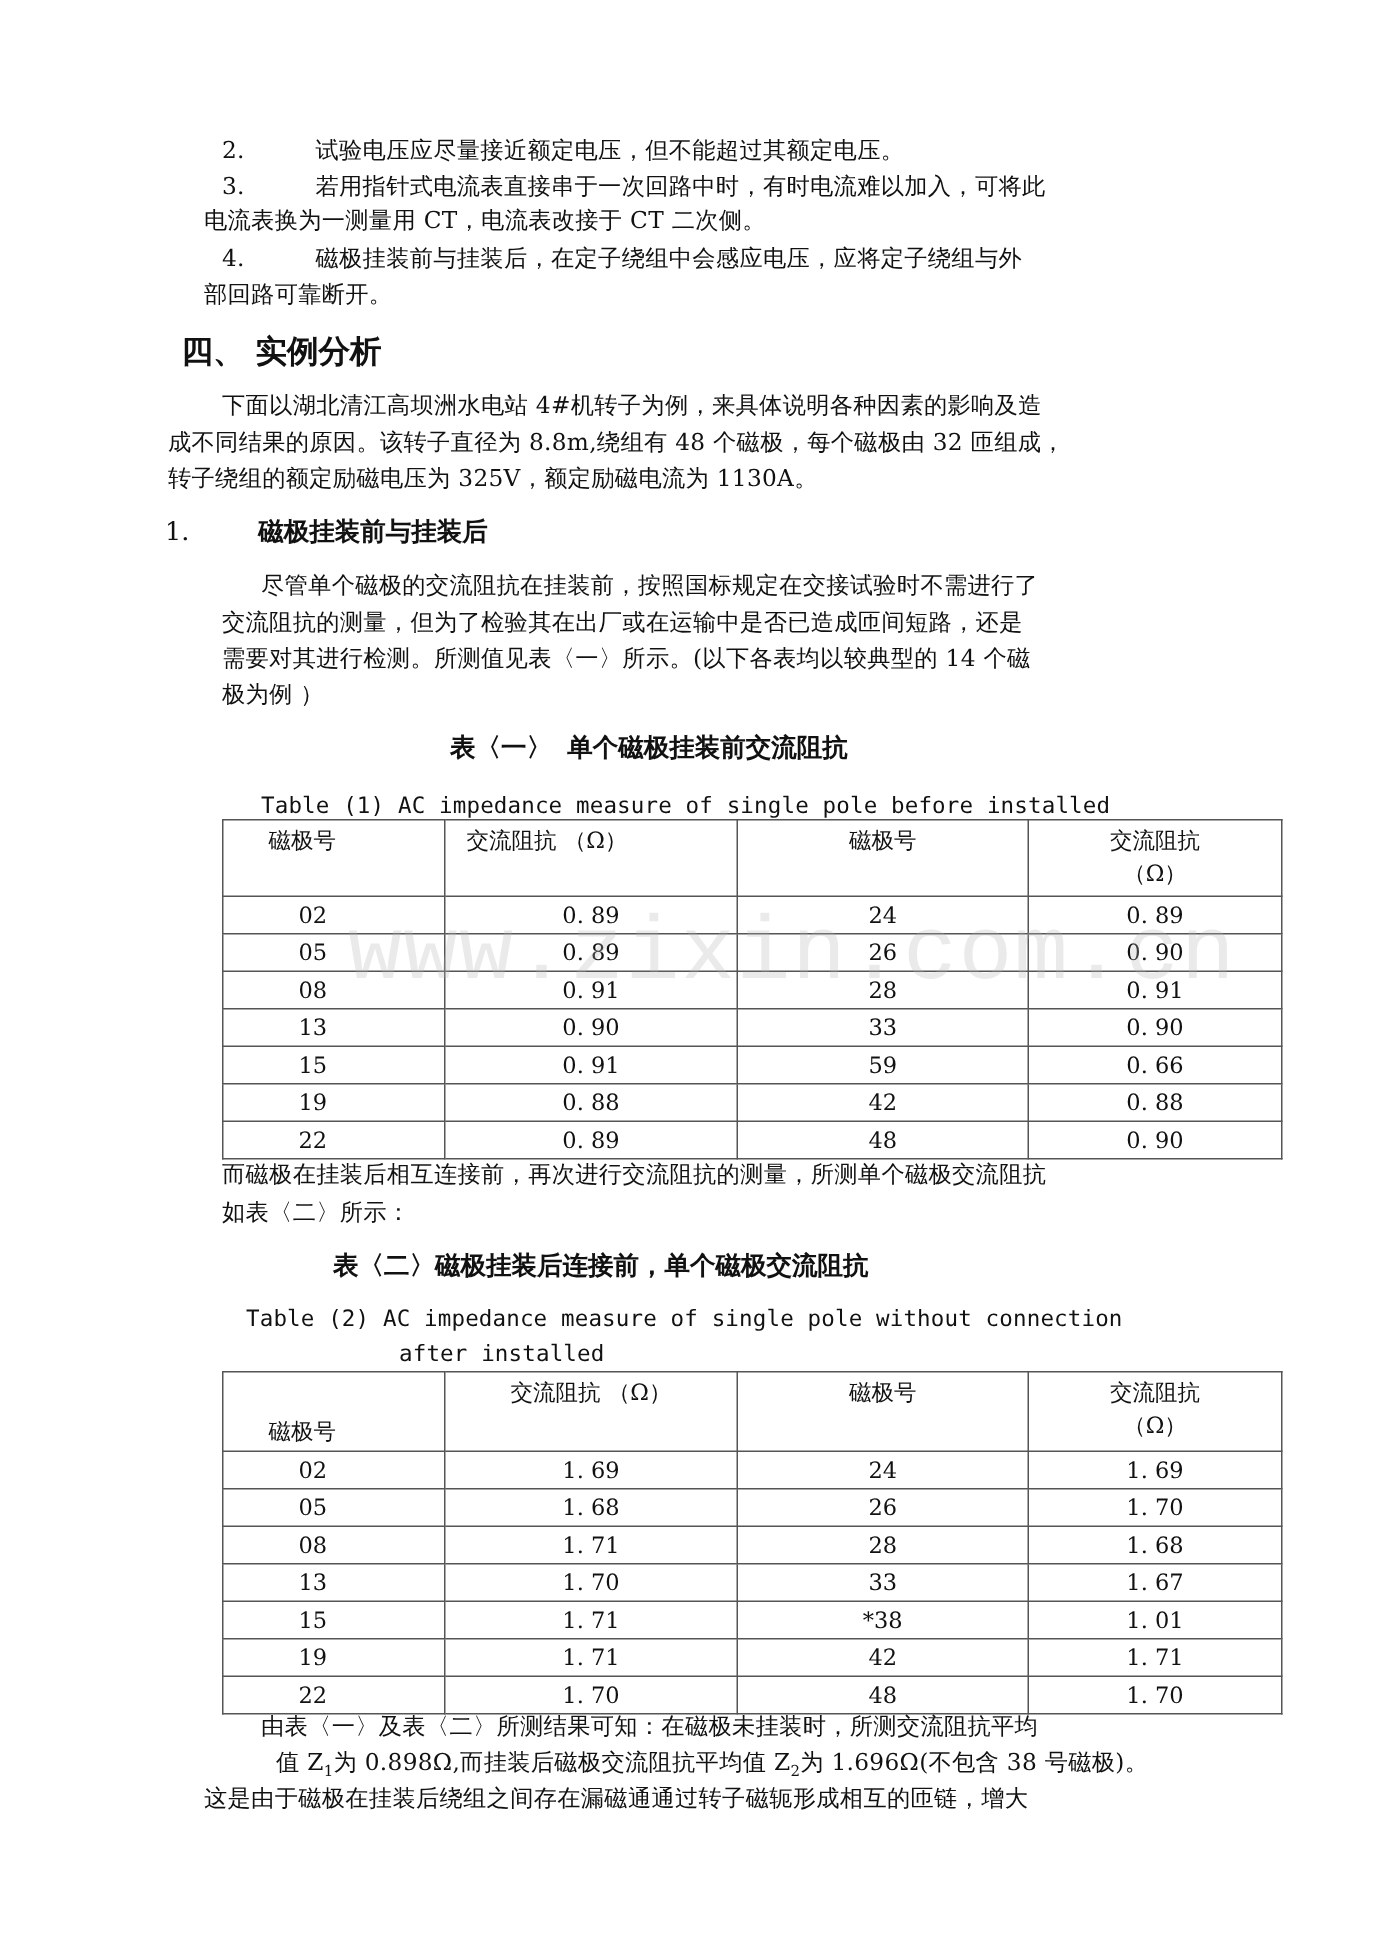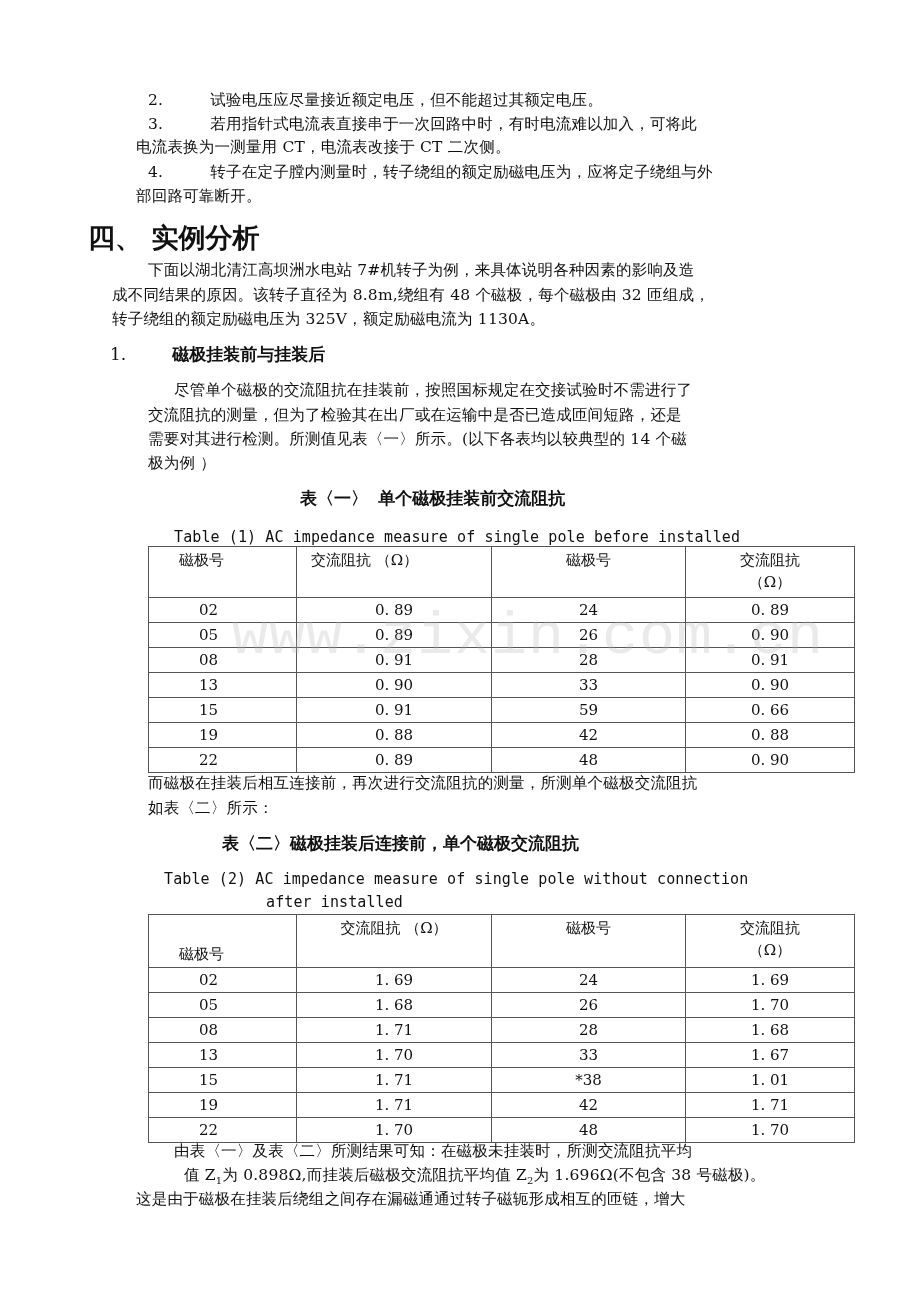--- a/index.html
+++ b/index.html
@@ -1,20 +1,20 @@
 <!DOCTYPE html>
 <html><head>
 <meta charset="utf-8">
 <style>
   html, body { margin: 0; padding: 0; background: #ffffff; }
   body { width: 920px; height: 1302px; position: relative; overflow: hidden;
          font-family: "DejaVu Serif", "Liberation Serif", serif; color: #111; }
   .abs { position: absolute; white-space: nowrap; }
   .p { font-size: 15.5px; line-height: 22px; letter-spacing: 0.2px; }
-  .h1 { font-family: "DejaVu Sans", "Liberation Sans", sans-serif; font-weight: bold; font-size: 27px; }
+  .h1 { font-family: "DejaVu Sans", "Liberation Sans", sans-serif; font-weight: bold; font-size: 21px; margin-left: 33px; }
   .h2 { font-family: "DejaVu Sans", "Liberation Sans", sans-serif; font-weight: bold; font-size: 17px; }
   .cap { font-family: Liberation Mono, monospace; font-weight: bold; font-size: 17px; }
   .en { font-family: "DejaVu Sans Mono", "Liberation Mono", monospace; font-size: 15px; letter-spacing: 0.1px; }
   table.t { position: absolute; border-collapse: collapse; table-layout: fixed; font-size: 15px; }
   table.t td { border: 1px solid #555; padding: 0; text-align: center; vertical-align: middle; height: 24px; line-height: 20px; }
   table.t td.left { text-align: left; padding-left: 30px; }
   table.t tr.hdr td { height: 48px; vertical-align: top; padding-top: 2px; line-height: 22px; }
   table.t tr.hdr td.bottom { vertical-align: bottom; padding-bottom: 2px; }
   .watermark { position: absolute; left: 232px; top: 603px; font-family: Liberation Mono, monospace;
                font-size: 60px; color: rgba(180,180,180,0.28); letter-spacing: 1px; pointer-events: none; }
@@ -27,27 +27,27 @@
   <span>2.</span>
   <span style="display:inline-block; width:42px;"></span><span>试验电压应尽量接近额定电压，但不能超过其额定电压。</span>
 </div>
 <div class="abs p" style="left:148px; top:113px;">
   <span>3.</span>
   <span style="display:inline-block; width:42px;"></span><span>若用指针式电流表直接串于一次回路中时，有时电流难以加入，可将此</span>
 </div>
 <div class="abs p" style="left:136px; top:136px;">电流表换为一测量用 CT，电流表改接于 CT 二次侧。</div>
 <div class="abs p" style="left:148px; top:161px;">
   <span>4.</span>
-  <span style="display:inline-block; width:42px;"></span><span>转子在定子膛内测量时，转子绕组的额定励磁电压为，应将定子绕组与外</span>
+  <span style="display:inline-block; width:42px;"></span><span>磁极挂装前与挂装后，在定子绕组中会感应电压，应将定子绕组与外</span>
 </div>
 <div class="abs p" style="left:136px; top:185px;">部回路可靠断开。</div>
 
 <div class="abs h1" style="left:88px; top:220px;">四、 实例分析</div>
 
-<div class="abs p" style="left:148px; top:259px;">下面以湖北清江高坝洲水电站 7#机转子为例，来具体说明各种因素的影响及造</div>
+<div class="abs p" style="left:148px; top:259px;">下面以湖北清江高坝洲水电站 4#机转子为例，来具体说明各种因素的影响及造</div>
 <div class="abs p" style="left:112px; top:284px;">成不同结果的原因。该转子直径为 8.8m,绕组有 48 个磁极，每个磁极由 32 匝组成，</div>
 <div class="abs p" style="left:112px; top:308px;">转子绕组的额定励磁电压为 325V，额定励磁电流为 1130A。</div>
 
 <div class="abs h2" style="left:110px; top:343px;">
   <span style="font-family:'DejaVu Serif',serif; font-weight:normal;">1.</span><span style="display:inline-block; width:46px;"></span><span>磁极挂装前与挂装后</span>
 </div>
 
 <div class="abs p" style="left:174px; top:379px;">尽管单个磁极的交流阻抗在挂装前，按照国标规定在交接试验时不需进行了</div>
 <div class="abs p" style="left:148px; top:404px;">交流阻抗的测量，但为了检验其在出厂或在运输中是否已造成匝间短路，还是</div>
 <div class="abs p" style="left:148px; top:428px;">需要对其进行检测。所测值见表〈一〉所示。(以下各表均以较典型的 14 个磁</div>

